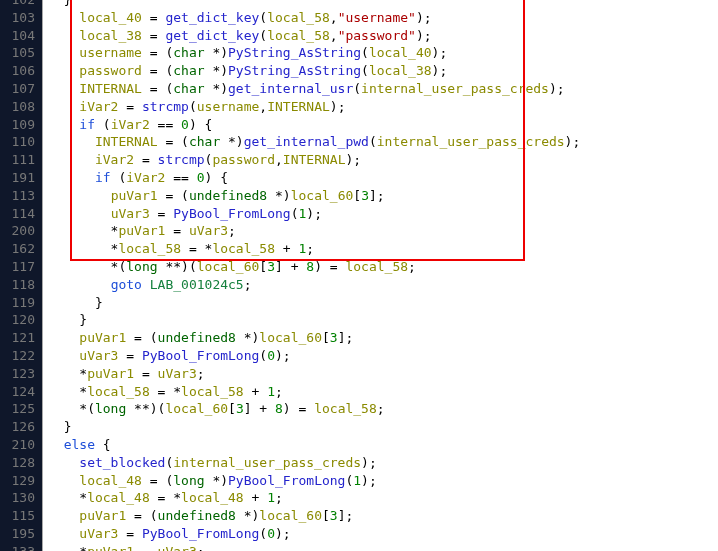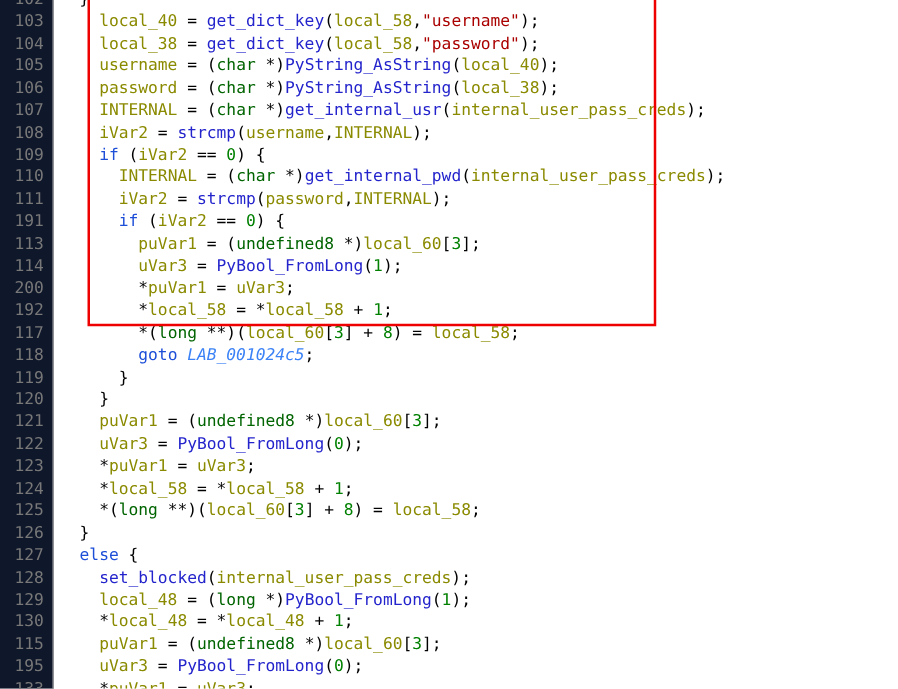--- a/index.html
+++ b/index.html
@@ -76,21 +76,21 @@
   }
 
   
   .t-var   { color: #8a8a00; }
   .t-fn    { color: #2424cc; }
   .t-type  { color: #006400; }
   .t-ctrl  { color: #1d4ed8; }
   .t-num   { color: #008000; }
   .t-str   { color: #aa0000; }
   .t-plain { color: #000000; }
-  .t-lab   { color: #3b82f6; font-style: italic; }
+  .t-lab   { color: #15803d; }
 
   
   #annotation-box {
     position: absolute;
     left: 70px;
     top: -2px;
     width: 455px;
     height: 263px;
     border: 2px solid #ee0000;
     box-sizing: border-box;
@@ -112,32 +112,32 @@
         <div class="gutter-line">106</div>
         <div class="gutter-line">107</div>
         <div class="gutter-line">108</div>
         <div class="gutter-line">109</div>
         <div class="gutter-line">110</div>
         <div class="gutter-line">111</div>
         <div class="gutter-line">191</div>
         <div class="gutter-line">113</div>
         <div class="gutter-line">114</div>
         <div class="gutter-line">200</div>
-        <div class="gutter-line">192</div>
+        <div class="gutter-line">162</div>
         <div class="gutter-line">117</div>
         <div class="gutter-line">118</div>
         <div class="gutter-line">119</div>
         <div class="gutter-line">120</div>
         <div class="gutter-line">121</div>
         <div class="gutter-line">122</div>
         <div class="gutter-line">123</div>
         <div class="gutter-line">124</div>
         <div class="gutter-line">125</div>
         <div class="gutter-line">126</div>
-        <div class="gutter-line">127</div>
+        <div class="gutter-line">210</div>
         <div class="gutter-line">128</div>
         <div class="gutter-line">129</div>
         <div class="gutter-line">130</div>
         <div class="gutter-line">115</div>
         <div class="gutter-line">195</div>
         <div class="gutter-line">133</div>
       </div>
   </div>
 
   <div id="code-area">

